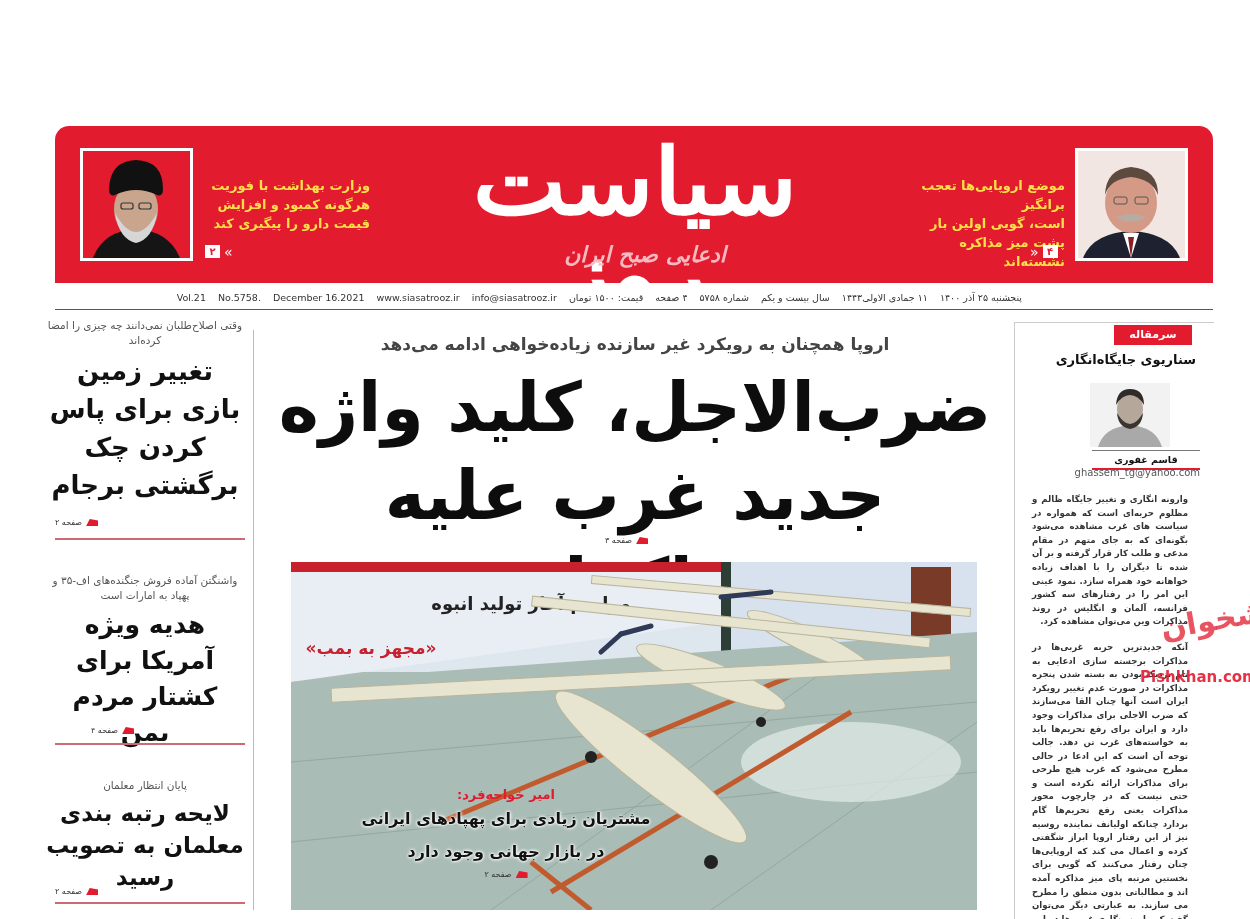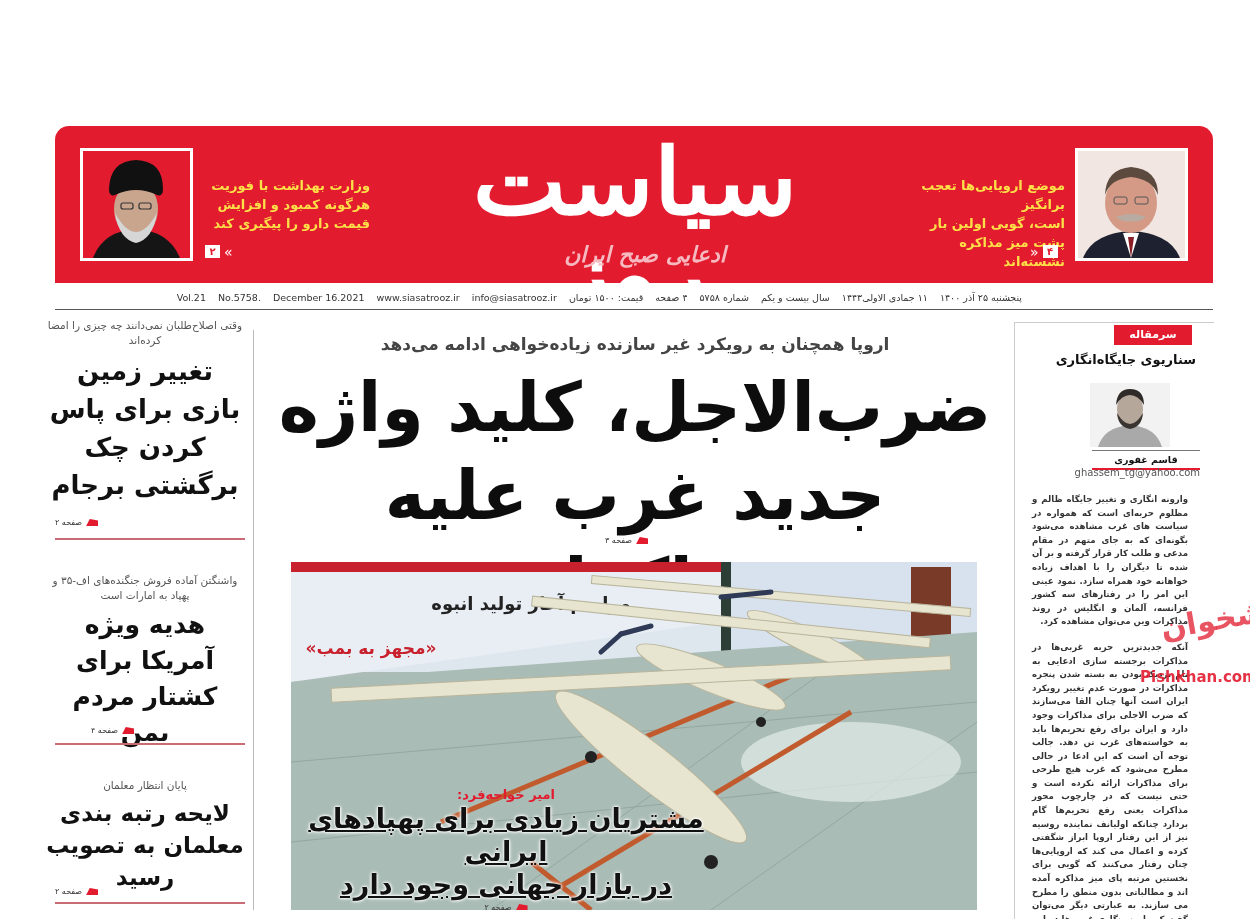--- a/index.html
+++ b/index.html
@@ -82,23 +82,22 @@
     margin-top: 10px; letter-spacing: -1px;
   }
   .main .pageref { position: absolute; left: 340px; top: 218px; }
   .photo-main {
     position: absolute; left: 291px; top: 562px; width: 686px; height: 348px; overflow: hidden;
     background: linear-gradient(160deg, #b9c7c2 0%, #a2b4ad 40%, #8fa39b 100%);
   }
   .photo-caption { position: absolute; left: 0; top: 225px; width: 430px; direction: rtl; text-align: center; }
   .photo-caption .speaker { font-size: 13px; font-weight: bold; color: #e21b2f; }
   .photo-caption .title {
-    font-weight: bold; font-size: 27px; line-height: 33px; color: #111;
+    font-weight: bold; font-size: 16px; line-height: 33px; color: #111;
     text-shadow: 0 0 4px #fff, 0 0 3px #fff, 0 0 2px #fff;
-    text-decoration: underline;
   }
   .photo-caption .pageref { justify-content: center; margin-top: 2px; }
 
   
   .editorial { position: absolute; left: 1014px; top: 322px; width: 200px; height: 597px; border-left: 1px solid #ccc; border-top: 1px solid #ccc; direction: rtl; }
   .ed-label {
     position: absolute; right: 22px; top: 2px; width: 78px; height: 20px;
     background: #e21b2f; color: #fff; font-size: 11px; font-weight: bold;
     text-align: center; line-height: 20px;
   }

